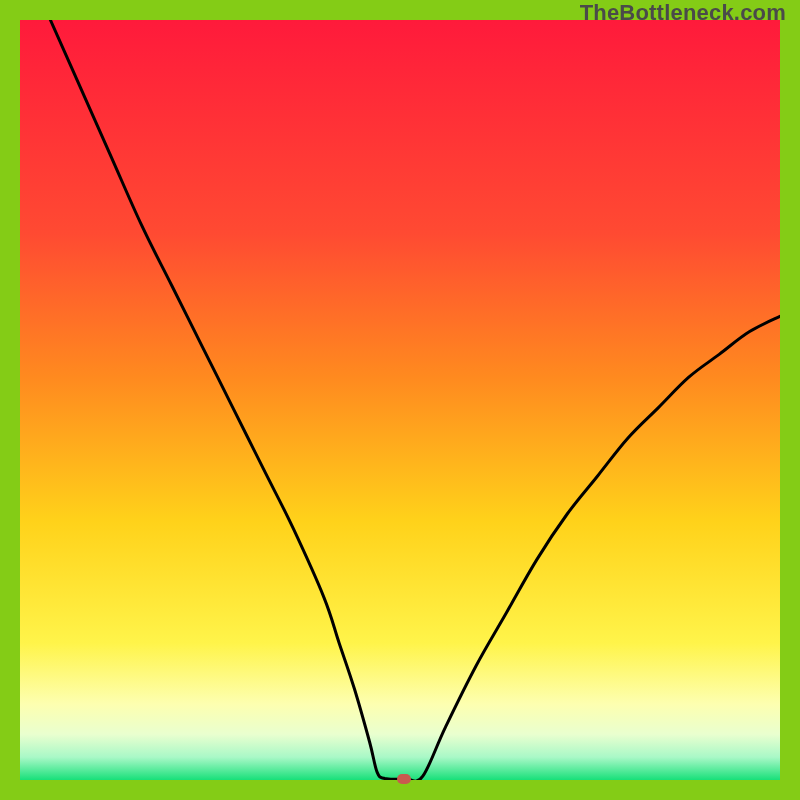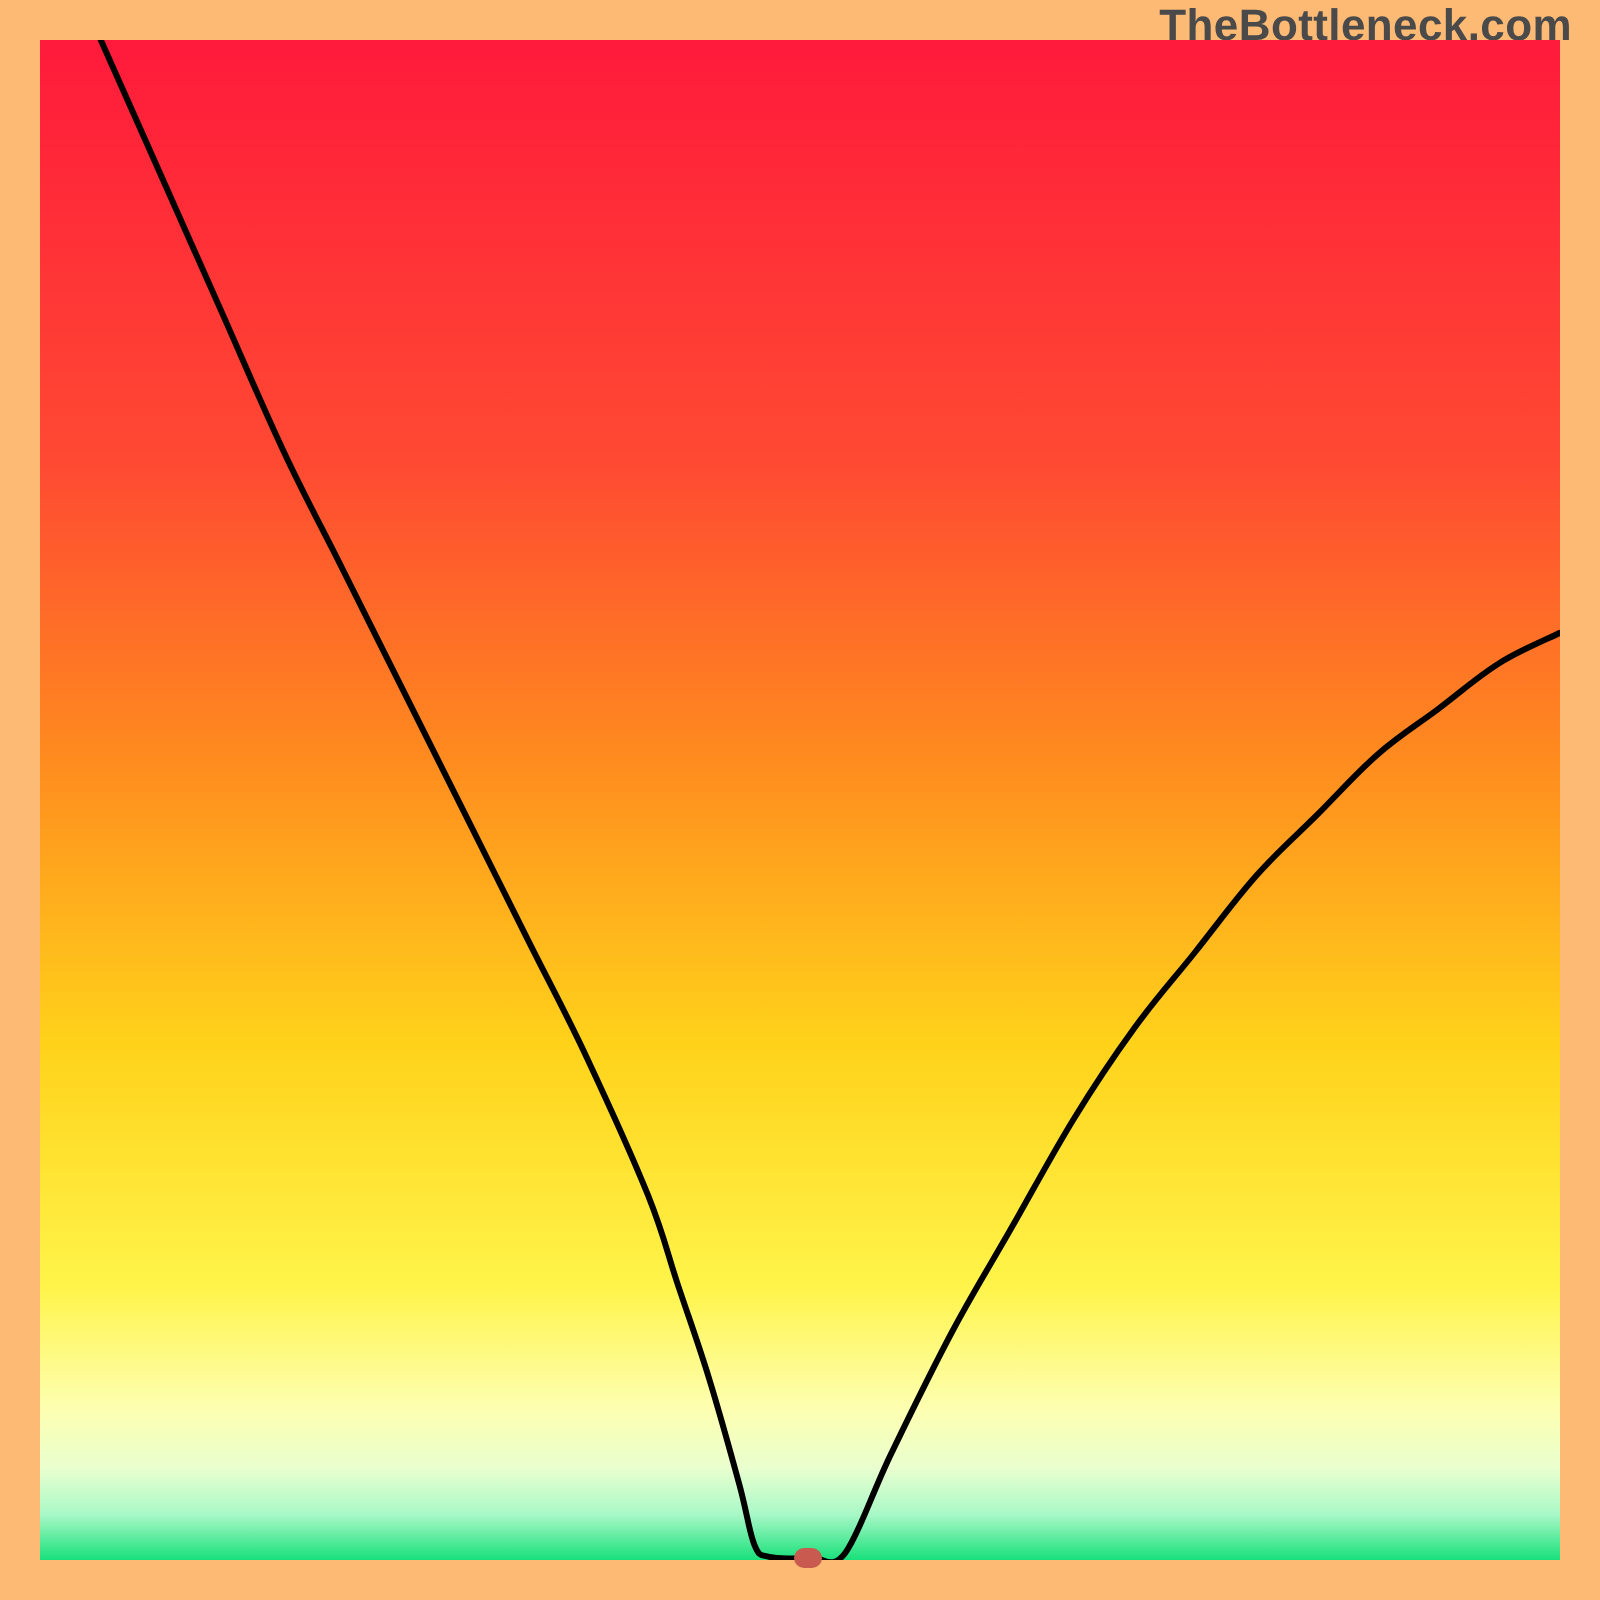--- a/index.html
+++ b/index.html
@@ -9,21 +9,21 @@
     height: 800px;
     background: #000;
     overflow: hidden;
   }
   .frame {
     position: absolute;
     left: 0;
     top: 0;
     width: 800px;
     height: 800px;
-    background: #fdba74;
+    background: #84cc16;
   }
   .plot {
     position: absolute;
     left: 20px;
     top: 20px;
     width: 760px;
     height: 760px;
   }
   .gradient {
     position: absolute;

